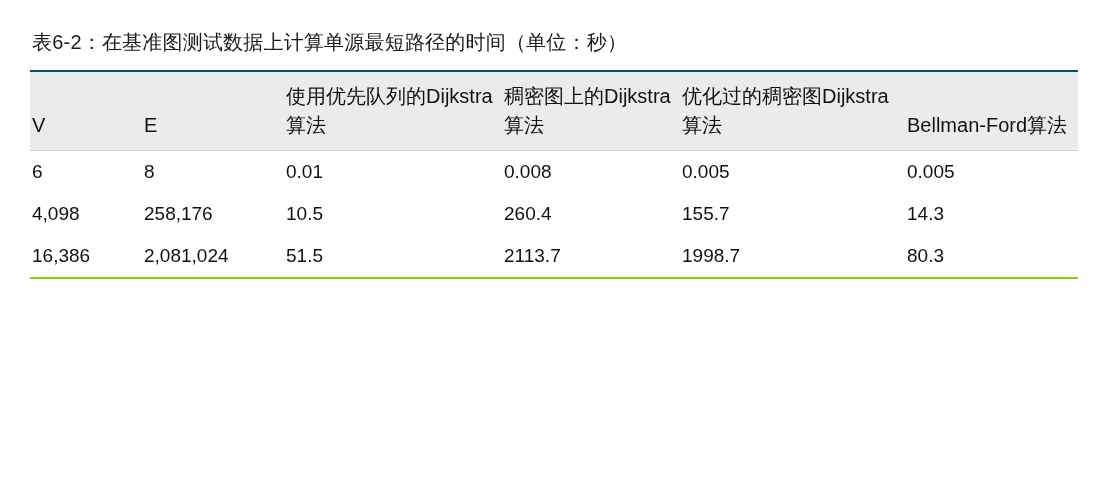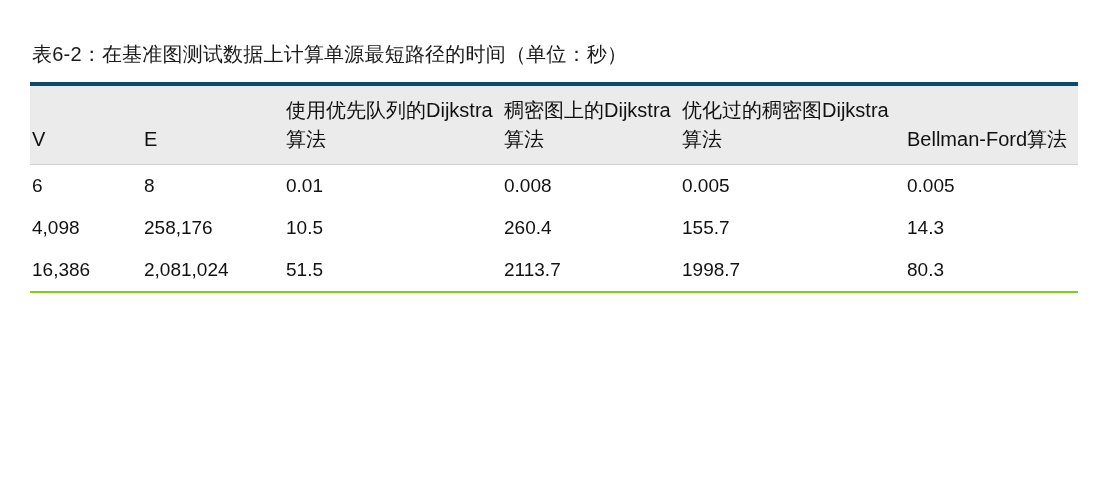--- a/index.html
+++ b/index.html
@@ -12,21 +12,21 @@
     height: 502px;
     font-family: "Liberation Sans", sans-serif;
     color: #000000;
     overflow: hidden;
   }
   .page {
     position: relative;
     width: 1108px;
     height: 502px;
     box-sizing: border-box;
-    padding: 32px 30px 0 30px;
+    padding: 20px 30px 0 30px;
   }
   .table-caption {
     font-size: 20px;
     line-height: 28px;
     color: #1a1a1a;
     margin: 8px 0 14px 2px;
     letter-spacing: 0.2px;
   }
   table.data-table {
     border-collapse: collapse;
@@ -37,21 +37,21 @@
     background: #ebebeb;
   }
   table.data-table thead th {
     font-weight: normal;
     text-align: left;
     vertical-align: bottom;
     font-size: 20px;
     line-height: 29px;
     padding: 10px 6px 10px 2px;
     color: #111111;
-    border-top: 4px solid #0c4a6e;
+    border-top: 2px solid #0c4a6e;
     border-bottom: 1px solid #cfcfcf;
   }
   table.data-table tbody td {
     font-size: 19px;
     line-height: 24px;
     padding: 9px 6px 9px 2px;
     color: #111111;
     vertical-align: top;
     background: #ffffff;
   }

